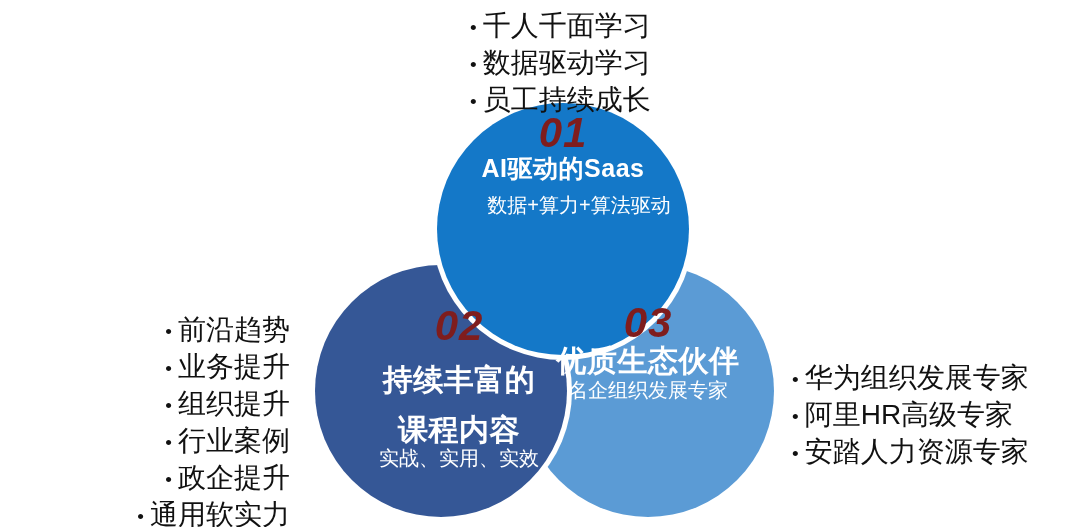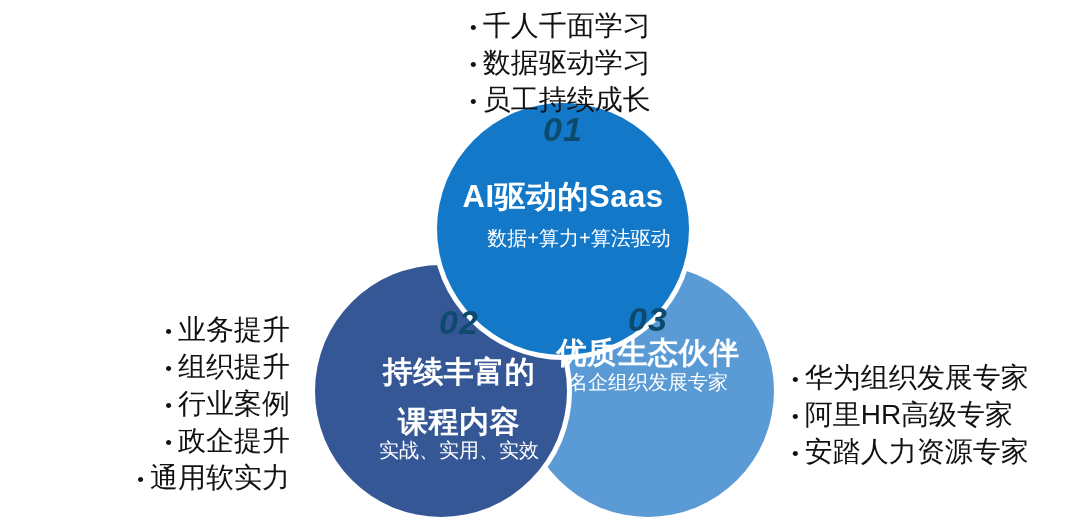--- a/index.html
+++ b/index.html
@@ -71,43 +71,43 @@
 
   
   .circle-text {
     position: absolute;
     text-align: center;
     color: #ffffff;
     white-space: nowrap;
     pointer-events: none;
   }
   .circle-num {
-    font-size: 34px;
+    font-size: 42px;
     font-weight: bold;
     font-style: italic;
     letter-spacing: 1px;
     line-height: 1;
-    color: #0c4a6e;
+    color: #7f1d1d;
   }
   .circle-title {
     font-size: 30px;
     font-weight: bold;
     line-height: 1.12;
     color: #ffffff;
     letter-spacing: 0.5px;
   }
   .circle-sub {
     font-size: 20px;
     font-weight: normal;
     line-height: 1.2;
     color: #ffffff;
   }
 
   #c1-text { left: 438px; top: 112px; width: 250px; }
-  #c1-text .circle-title { font-size: 31px; margin-top: 34px; }
+  #c1-text .circle-title { font-size: 25px; }
   #c1-text .circle-sub { margin-top: 11px; padding-left: 32px; }
 
   #c2-text { left: 334px; top: 305px; width: 250px; text-align: center; }
   #c2-text .circle-title { margin-top: 16px; }
   #c2-text .circle-sub { }
 
   #c3-text { left: 523px; top: 302px; width: 250px; }
   #c3-text .circle-title { }
   #c3-text .circle-sub { }
 </style>
@@ -160,20 +160,21 @@
     <div class="circle-title">优质生态伙伴</div>
     <div class="circle-sub">名企组织发展专家</div>
   </div>
 
   <ul class="bullet-list" id="top-bullets">
       <li>千人千面学习</li>
       <li>数据驱动学习</li>
       <li>员工持续成长</li>
     </ul>
   <ul class="bullet-list" id="left-bullets">
+      <li>前沿趋势</li>
       <li>业务提升</li>
       <li>组织提升</li>
       <li>行业案例</li>
       <li>政企提升</li>
       <li>通用软实力</li>
     </ul>
   <ul class="bullet-list" id="right-bullets">
       <li>华为组织发展专家</li>
       <li>阿里HR高级专家</li>
       <li>安踏人力资源专家</li>

